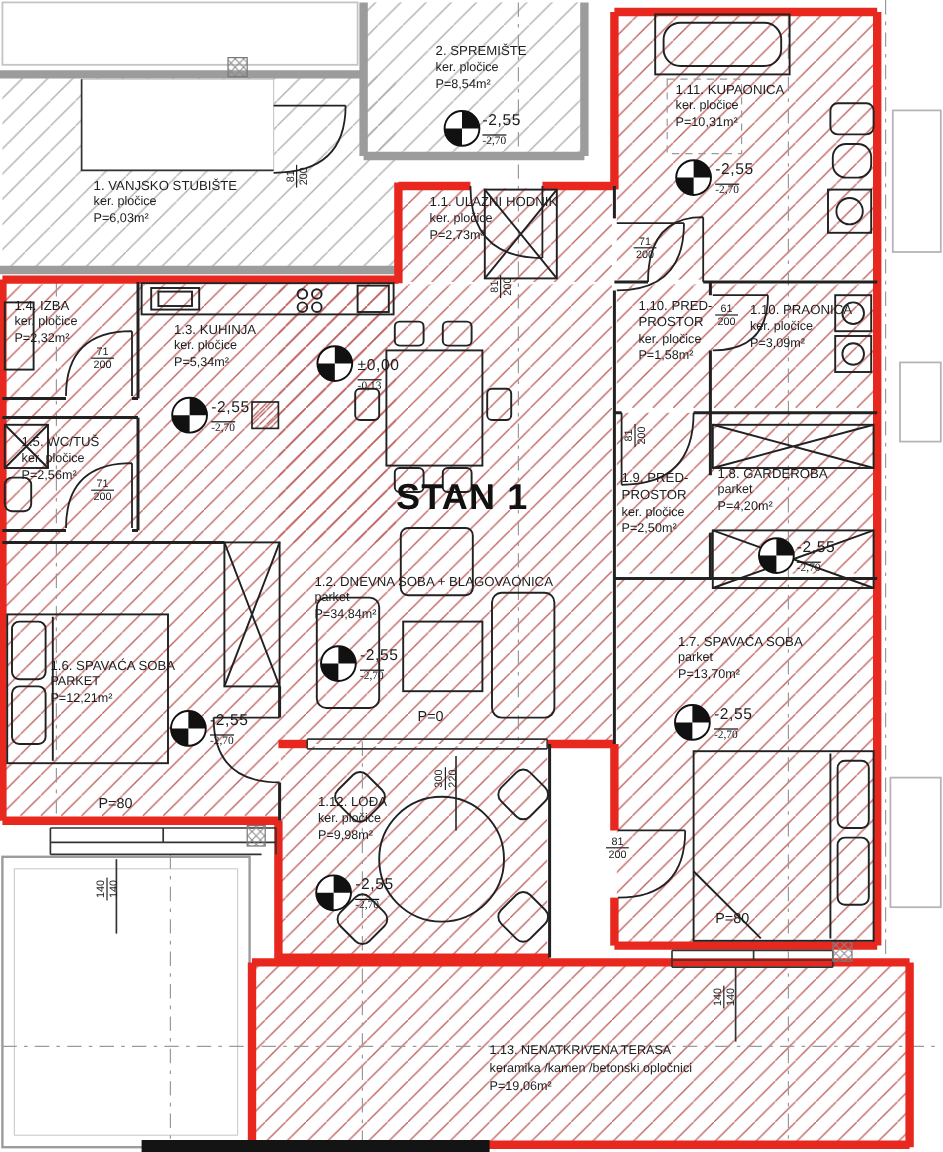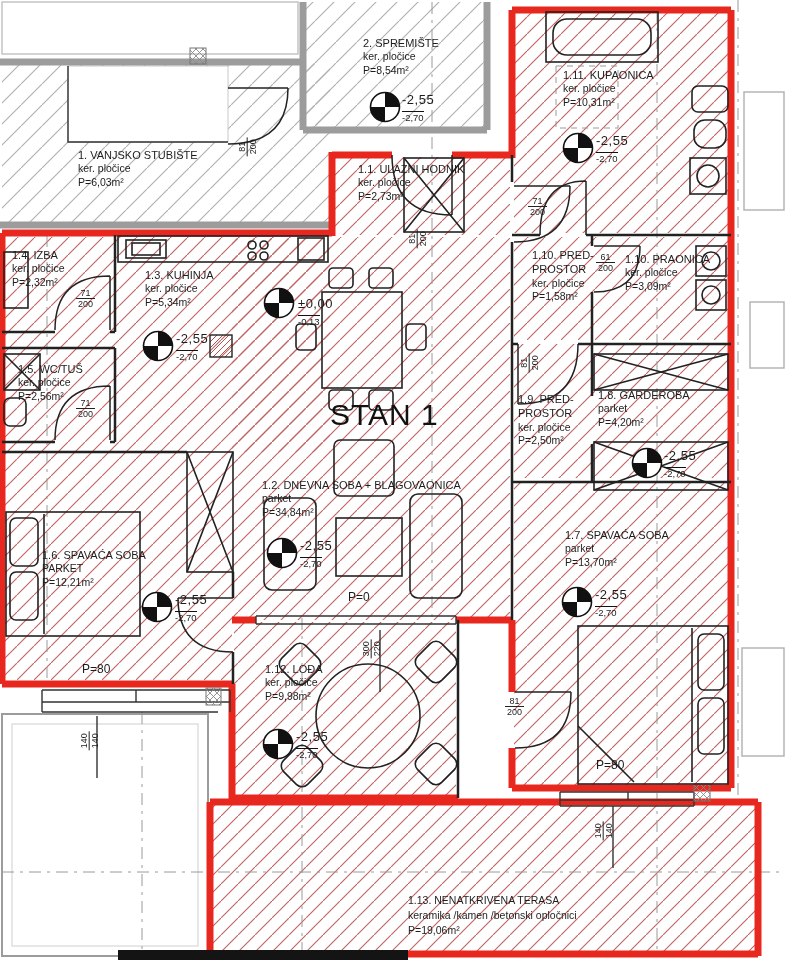--- a/index.html
+++ b/index.html
@@ -11,28 +11,28 @@
   }
   html,body{margin:0;padding:0;background:#ffffff;}
   #plan{position:relative;width:786px;height:960px;background:#fff;overflow:hidden;
         font-family:"Liberation Sans", sans-serif;color:var(--ink);}
   #plan svg{position:absolute;left:0;top:0;}
   .lbl{position:absolute;font-size:11px;line-height:1.3;color:var(--ink);}
   .l1{font-size:11px;}
   .l2{font-size:10.5px;}
   .lvl{position:absolute;text-align:left;}
   .lvl-a{font-size:13px;font-weight:normal;letter-spacing:.5px;}
-  .lvl-b{font-size:9.5px;border-top:1.2px solid #111;display:inline-block;padding-top:0px;}
+  .lvl-b{font-size:9.5px;border-top:1.2px solid #111;display:inline-block;padding-top:0px;font-family:Liberation Serif, serif;}
   .dim{position:absolute;text-align:center;font-size:9px;line-height:1.15;}
   .dim-a{border-bottom:1px solid #222;padding:0 2px;}
   .dim-b{padding:0 2px;}
   .rot{transform:rotate(-90deg);transform-origin:center center;}
   .ptxt{position:absolute;font-size:12px;}
-  .title{position:absolute;font-size:30px;letter-spacing:1px;color:#111;}
-  .tera{position:absolute;font-size:10.5px;line-height:1.45;margin-top:25px;}
+  .title{position:absolute;font-size:30px;letter-spacing:1px;color:#111;font-weight:bold;}
+  .tera{position:absolute;font-size:10.5px;line-height:1.45;}
   
   .wred{stroke:var(--wall-red);stroke-width:7;fill:none;}
   .wgray{stroke:var(--wall-gray);stroke-width:7;fill:none;}
   .wblk{stroke:#222;stroke-width:2.5;fill:none;}
   .wthin{stroke:#333;stroke-width:1.4;fill:none;}
   .door{stroke:#222;stroke-width:1.5;fill:none;}
   .furn{stroke:#222;stroke-width:1.6;fill:none;}
   .ghost{stroke:#b5b5b5;stroke-width:1.5;fill:none;}
   .axis{stroke:#9a9a9a;stroke-width:1;fill:none;stroke-dasharray:12 6 3 6;}
   .dash{stroke:#9a9a9a;stroke-width:1;fill:none;stroke-dasharray:6 5;}

